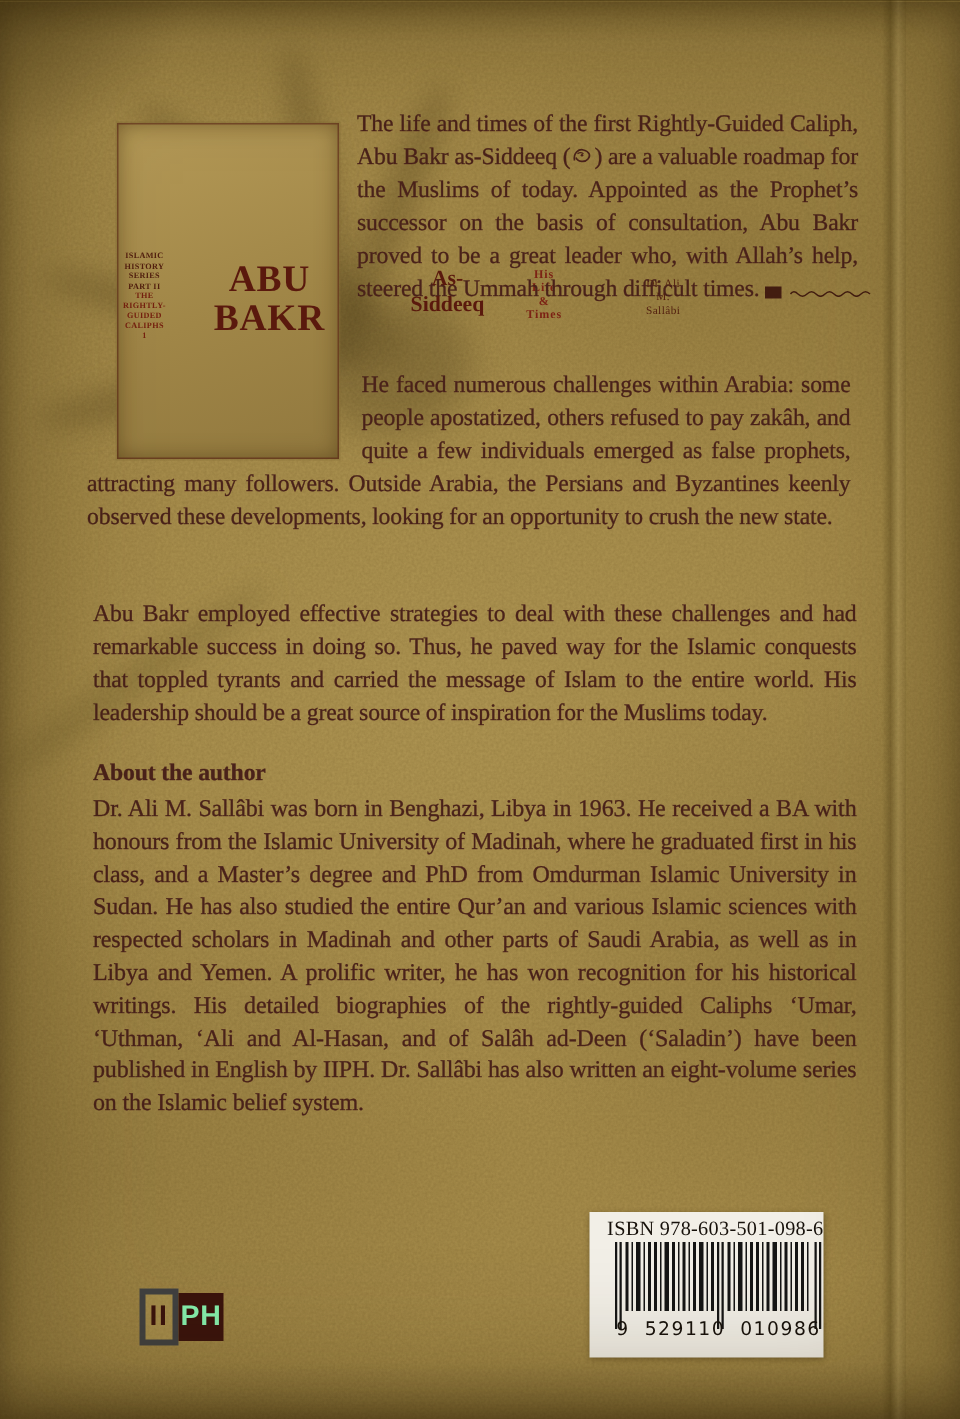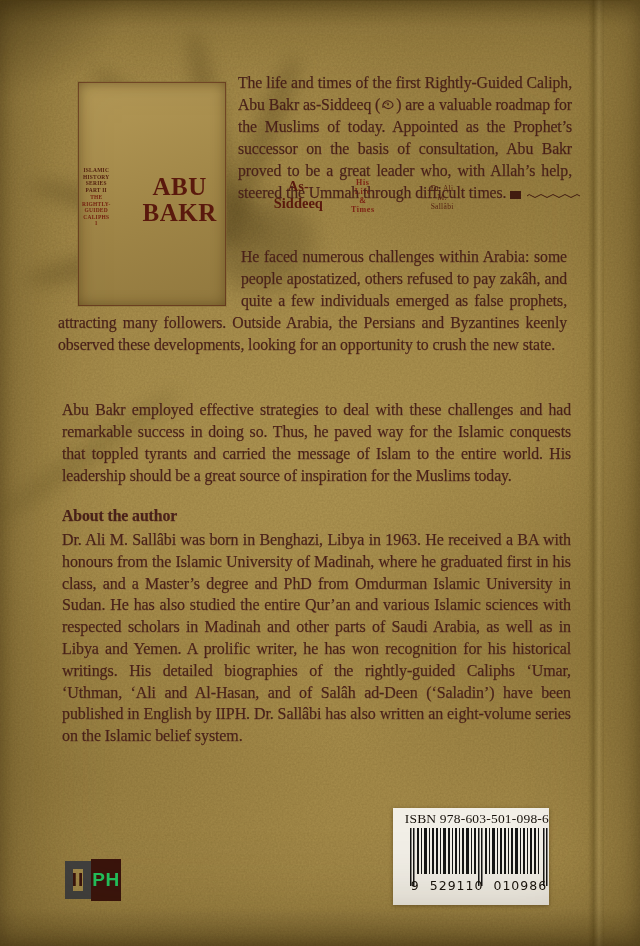--- a/index.html
+++ b/index.html
@@ -74,29 +74,29 @@
   .t-sub{margin-top:1px;font-size:14.5px;font-weight:700;color:#5a190d;margin-left:29px;}
   .t-tag{margin-top:3px;font-size:8px;font-weight:700;color:#7c2214;letter-spacing:.6px;}
   .t-arabic{margin-top:5px;opacity:.85;}
   .t-author{margin-top:6px;font-size:7.5px;font-weight:400;color:#53200f;letter-spacing:.3px;}
   .t-illus{margin-top:5px;opacity:.9;}
   .t-foot{margin-top:2px;display:flex;align-items:center;gap:4px;opacity:.9;}
   .t-foot-box{width:11px;height:8px;background:#3a130c;}
   
   .logo{position:absolute;left:65px;top:859px;z-index:4;display:flex;align-items:center;}
   .logo-left{
-    box-sizing:border-box;width:26px;height:38px;border:8px solid #404040;
+    box-sizing:border-box;width:26px;height:38px;border:4px solid #404040;
     background:rgba(196,170,98,.25);
     display:flex;align-items:center;justify-content:center;
-    font:700 19px "Liberation Sans",sans-serif;color:#3a130c;letter-spacing:1px;transform-origin:center;
+    font:700 19px "Liberation Sans",sans-serif;color:#3a130c;letter-spacing:1px;transform-origin:center;margin-left:28px;
   }
   .logo-right{
-    width:30px;height:42px;background:#3a130c;
+    width:30px;height:32px;background:#3a130c;
     display:flex;align-items:center;justify-content:center;
-    font:700 19px "Liberation Sans",sans-serif;color:#22c55e;letter-spacing:.5px;
+    font:700 19px "Liberation Sans",sans-serif;color:#86efac;letter-spacing:.5px;
   }
   
   .barcode{
     position:absolute;left:393px;top:795px;width:156px;height:97px;z-index:5;
     background:#f2efe7;box-shadow:0 1px 4px rgba(50,35,8,.45);
     display:flex;flex-direction:column;align-items:flex-end;margin-top:13px;
   }
   .isbn{margin-top:3px;font-size:13.5px;color:#17110b;letter-spacing:.2px;white-space:nowrap;}
   .bars-wrap{position:relative;width:140px;height:68px;margin-top:1px;}
   .digits{

